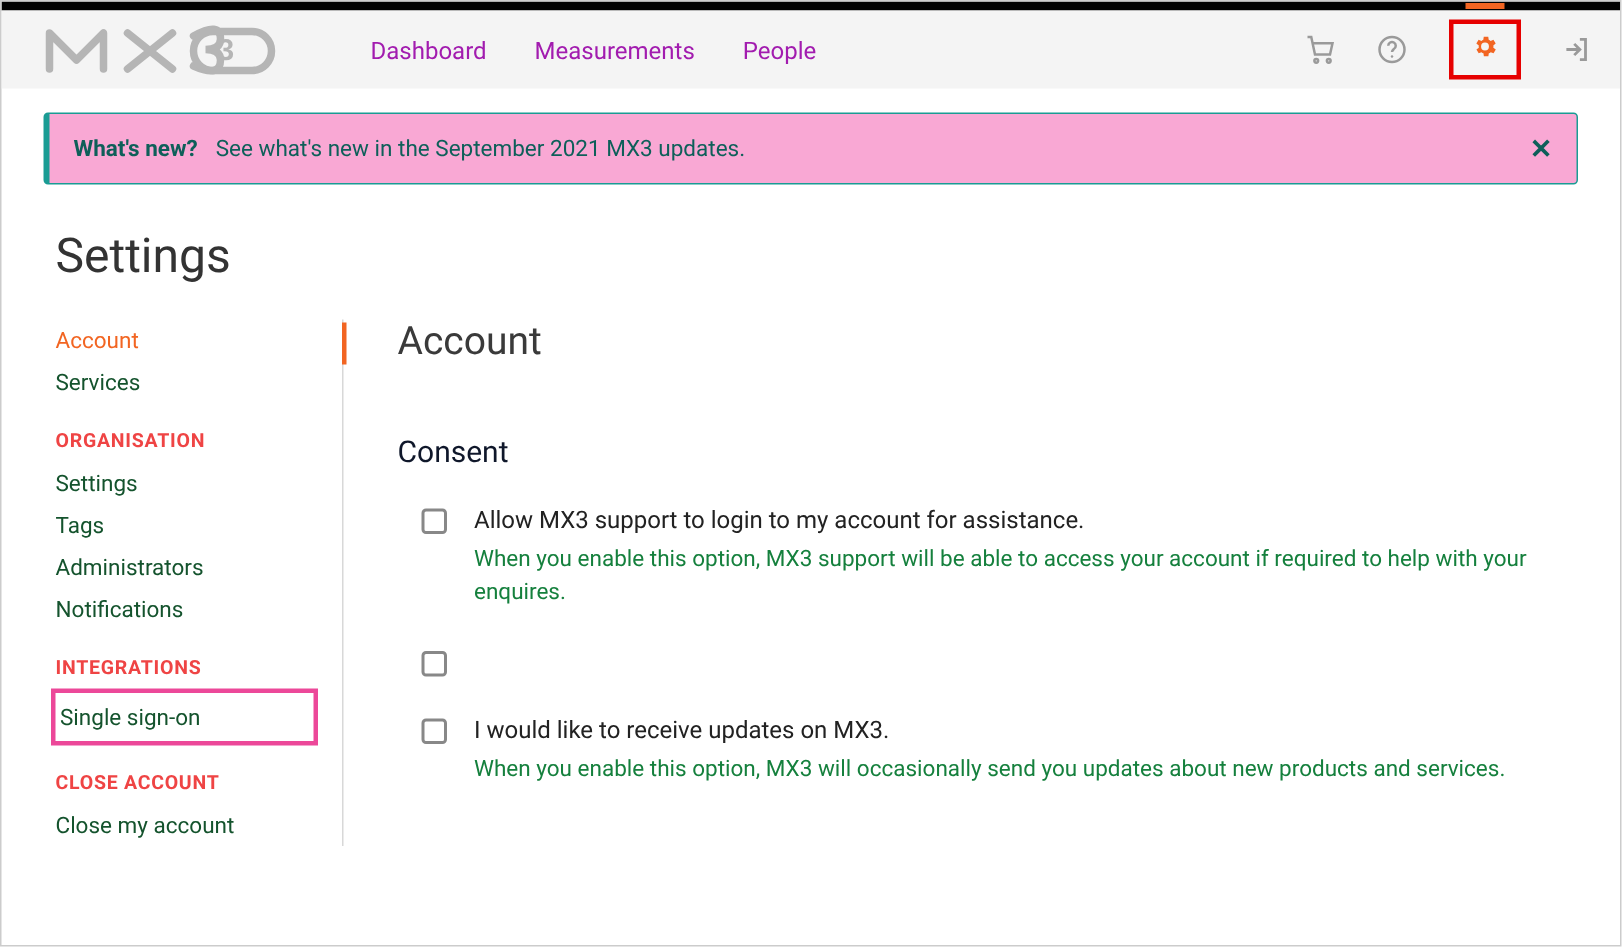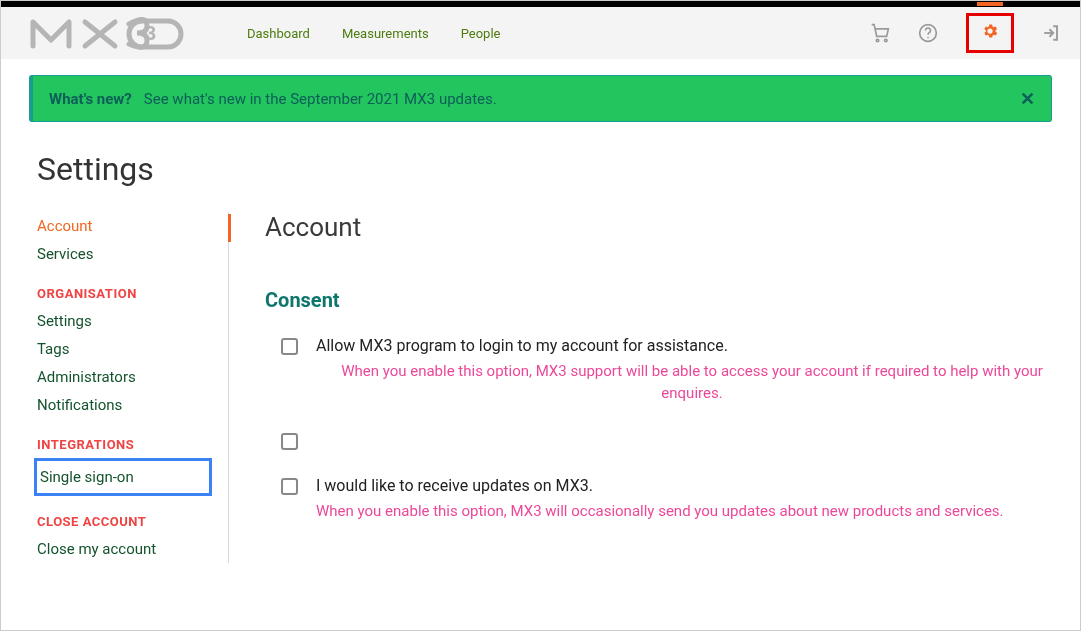--- a/index.html
+++ b/index.html
@@ -20,22 +20,22 @@
       background: #f4f4f4;
       height: 52px;
       padding: 0 20px 0 28px;
     }
 
     .logo { display: flex; align-items: center; margin-right: 48px; }
     .logo svg { display: block; }
 
     .nav { display: flex; gap: 32px; }
     .nav-link {
-      color: #4d7c0f;
-      font-size: 13px;
+      color: #a21caf;
+      font-size: 16px;
       cursor: pointer;
     }
 
     .topbar-right { margin-left: auto; display: flex; align-items: center; gap: 28px; }
     .ico { color: #9a9a9a; cursor: pointer; display: flex; align-items: center; justify-content: center; }
 
     .gear-highlight {
       border: 3px solid #e60000;
       padding: 6px 12px 10px 12px;
       position: relative;
@@ -46,21 +46,21 @@
       top: -14px;
       left: 8px;
       right: 8px;
       height: 4px;
       background: #f26522;
     }
     .gear-icon { color: #f26522; }
 
     .banner {
       margin: 16px 28px 0 28px;
-      background: #22c55e;
+      background: #f9a8d4;
       border: 1px solid #1a9c94;
       border-left: 4px solid #1a9c94;
       border-radius: 3px;
       padding: 12px 16px;
       display: flex;
       align-items: center;
       color: #0e5f59;
       font-size: 15px;
     }
     .banner .bold { font-weight: 700; margin-right: 12px; }
@@ -93,21 +93,21 @@
     .sb-header {
       font-weight: 700;
       font-size: 13px;
       color: #ef4444;
       margin-top: 18px;
       margin-bottom: 6px;
       letter-spacing: 0.5px;
     }
 
     .sb-row-highlight {
-      border: 3px solid #3b82f6;
+      border: 3px solid #ec4899;
       padding: 2px 6px 2px 0;
       margin-left: -3px;
       margin-right: 4px;
     }
 
     .content {
       flex: 1;
       padding-left: 36px;
       position: relative;
     }
@@ -123,22 +123,22 @@
 
     .section-title {
       font-size: 26px;
       font-weight: 400;
       color: #3a3a3a;
       margin-bottom: 46px;
     }
 
     .sub-title {
       font-size: 20px;
-      font-weight: 700;
-      color: #0f766e;
+      font-weight: 400;
+      color: #0f172a;
       margin-bottom: 24px;
     }
 
     .opt {
       display: flex;
       align-items: flex-start;
       gap: 18px;
       margin-bottom: 26px;
       padding-left: 16px;
     }
@@ -151,23 +151,22 @@
       flex-shrink: 0;
       cursor: pointer;
     }
     .opt-label {
       font-size: 16px;
       color: #222;
       margin-bottom: 6px;
     }
     .opt-desc {
       font-size: 15px;
-      color: #ec4899;
+      color: #15803d;
       line-height: 1.45;
-      text-align: center;
     }
   </style>
 </head>
 <body>
 
 <div class="black-bar"></div>
 
 <div class="topbar">
   <div class="logo">
     <svg width="170" height="34" viewBox="0 0 170 34">
@@ -251,21 +250,21 @@
     <div class="sb-item">Close my account</div>
   </div>
 
   <div class="content">
     <h2 class="section-title">Account</h2>
     <h3 class="sub-title">Consent</h3>
 
     <div class="opt">
       <div class="checkbox"></div>
       <div>
-        <div class="opt-label">Allow MX3 program to login to my account for assistance.</div>
+        <div class="opt-label">Allow MX3 support to login to my account for assistance.</div>
         <div class="opt-desc">When you enable this option, MX3 support will be able to access your account if required to help with your enquires.</div>
       </div>
     </div>
 
     <div class="opt">
       <div class="checkbox"></div>
       <div>
       </div>
     </div>
 

